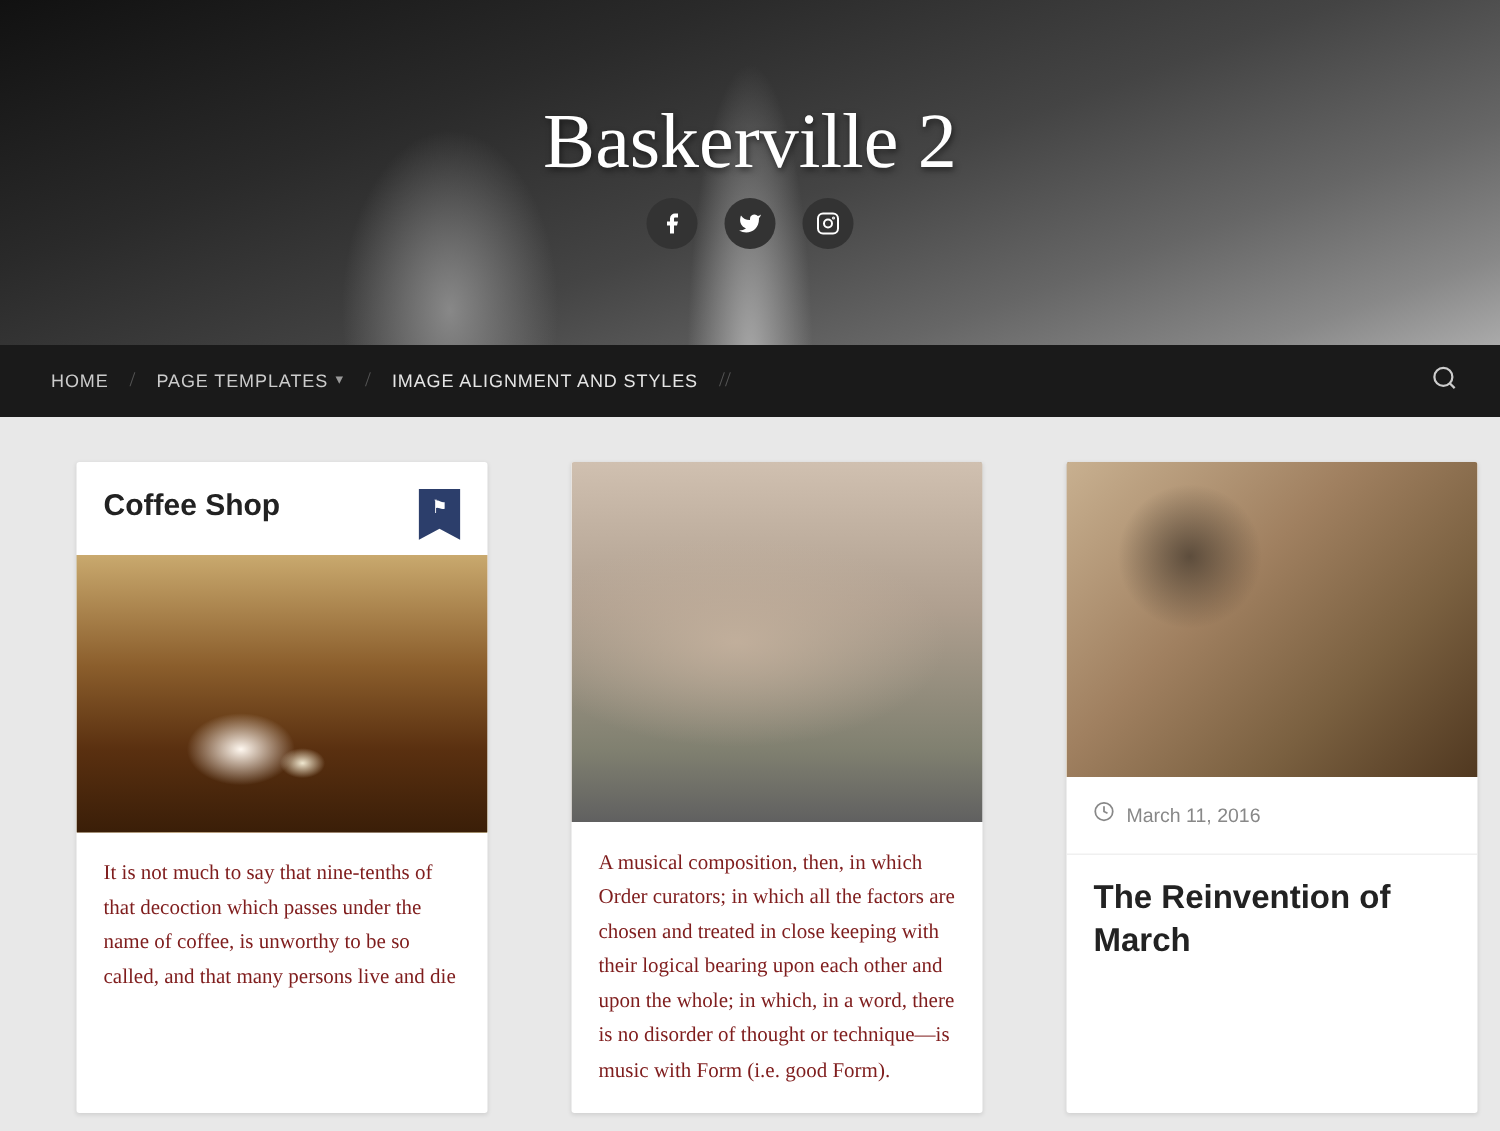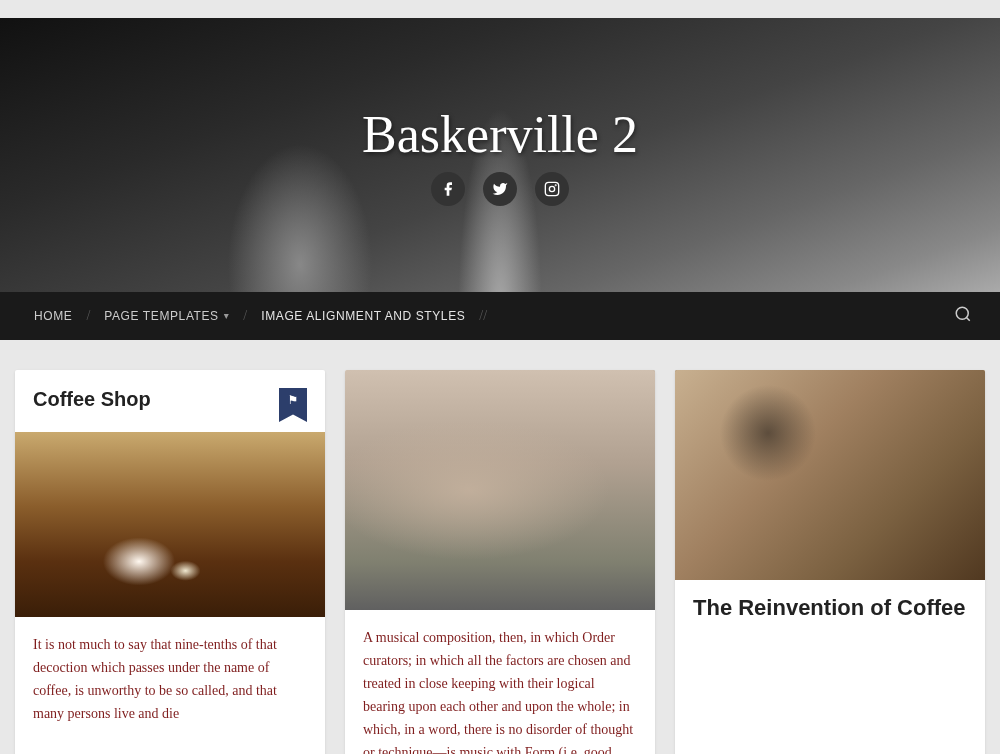--- a/index.html
+++ b/index.html
@@ -2,27 +2,26 @@
 <html><head>
   <meta charset="utf-8">
   <style>
     * { box-sizing: border-box; margin: 0; padding: 0; }
     body { font-family: Georgia, 'Times New Roman', serif; background: #e8e8e8; color: #333; }
 
     
     .site-header {
       position: relative;
       background: #2a2a2a;
-      height: 274px;
+      height: 230px;
       display: flex;
       flex-direction: column;
       align-items: center;
       justify-content: center;
       overflow: hidden;
-      margin-top: 18px;
     }
     
     .header-road {
       position: absolute;
       inset: 0;
       background:
         radial-gradient(ellipse 60px 300px at 50% 110%, #aaa 0%, transparent 70%),
         radial-gradient(ellipse 120px 200px at 30% 90%, #888 0%, transparent 60%),
         linear-gradient(160deg, #111 0%, #2a2a2a 30%, #444 55%, #666 75%, #888 90%, #aaa 100%);
     }
@@ -121,20 +120,21 @@
       grid-template-columns: 1fr 1fr 1fr;
       gap: 20px;
     }
 
     
     .card {
       background: #fff;
       border-radius: 2px;
       overflow: hidden;
       box-shadow: 0 1px 3px rgba(0,0,0,0.1);
+      margin-left: 36px;
     }
     .card-header {
       display: flex;
       justify-content: space-between;
       align-items: flex-start;
       padding: 18px 18px 10px 18px;
     }
     .card-title {
       font-size: 20px;
       font-weight: bold;
@@ -327,19 +327,28 @@
 
     <article class="card">
       <div class="card-image card-image-hands card-full-image"></div>
       <div class="card-body">
         <p class="card-text">A musical composition, then, in which Order curators; in which all the factors are chosen and treated in close keeping with their logical bearing upon each other and upon the whole; in which, in a word, there is no disorder of thought or technique—is music with Form (i.e. good Form).</p>
       </div>
     </article>
 
     <article class="card">
       <div class="card-image card-image-tools" style="height:210px;"></div>
+      <div class="card-meta">
+        <span class="meta-clock-icon">
+          <svg width="14" height="14" viewBox="0 0 24 24" fill="none" stroke="#888" stroke-width="2">
+            <circle cx="12" cy="12" r="10"></circle>
+            <polyline points="12 6 12 12 16 14"></polyline>
+          </svg>
+        </span>
+        <span class="meta-date">March 11, 2016</span>
+      </div>
       <div class="card-bottom-title">
-        <h3>The Reinvention of Coffee</h3>
+        <h3>The Reinvention of March</h3>
       </div>
     </article>
 
   </div>
 </main>
 
 </body></html>

